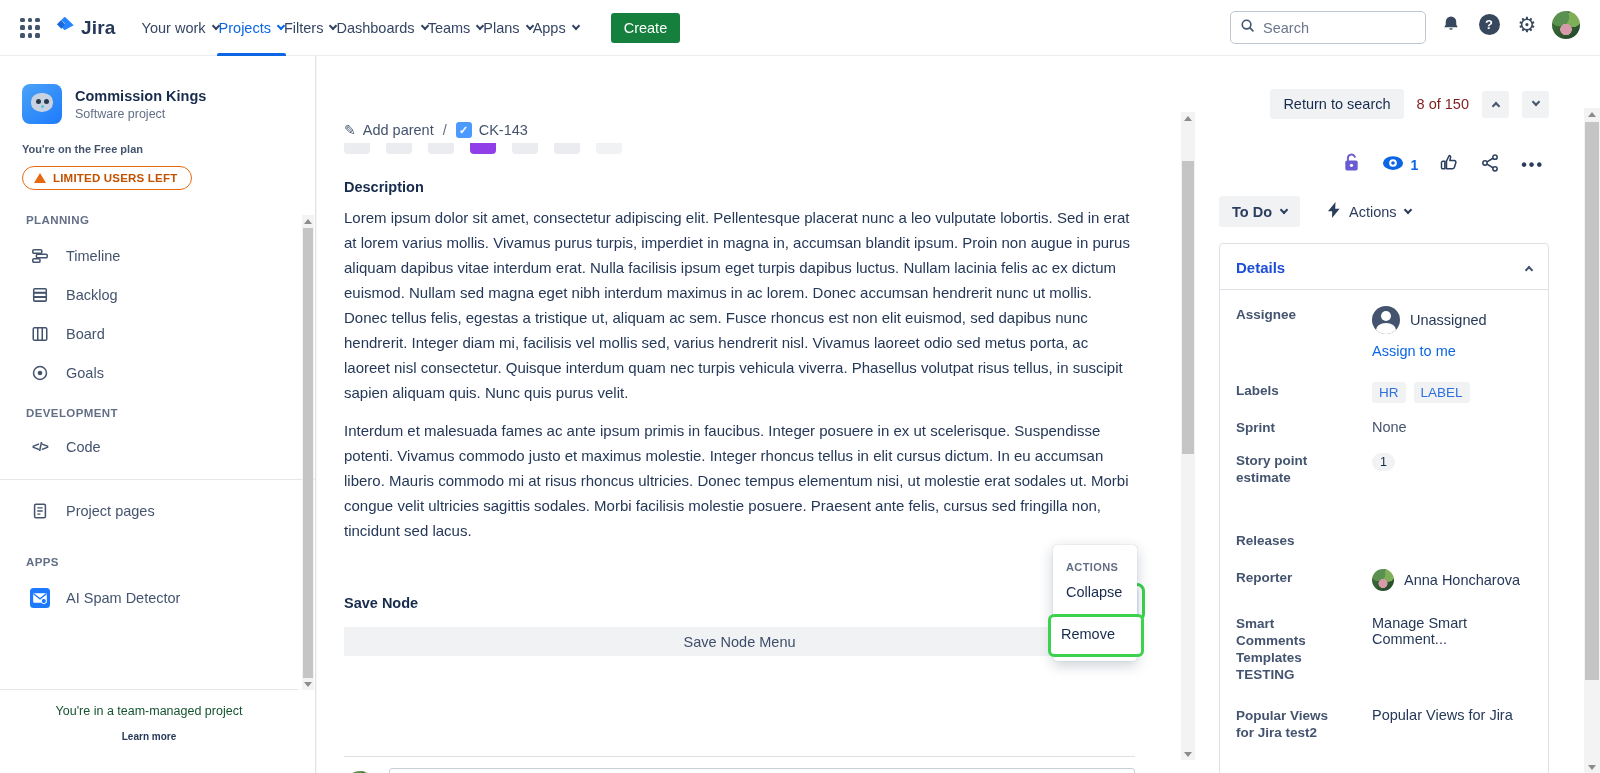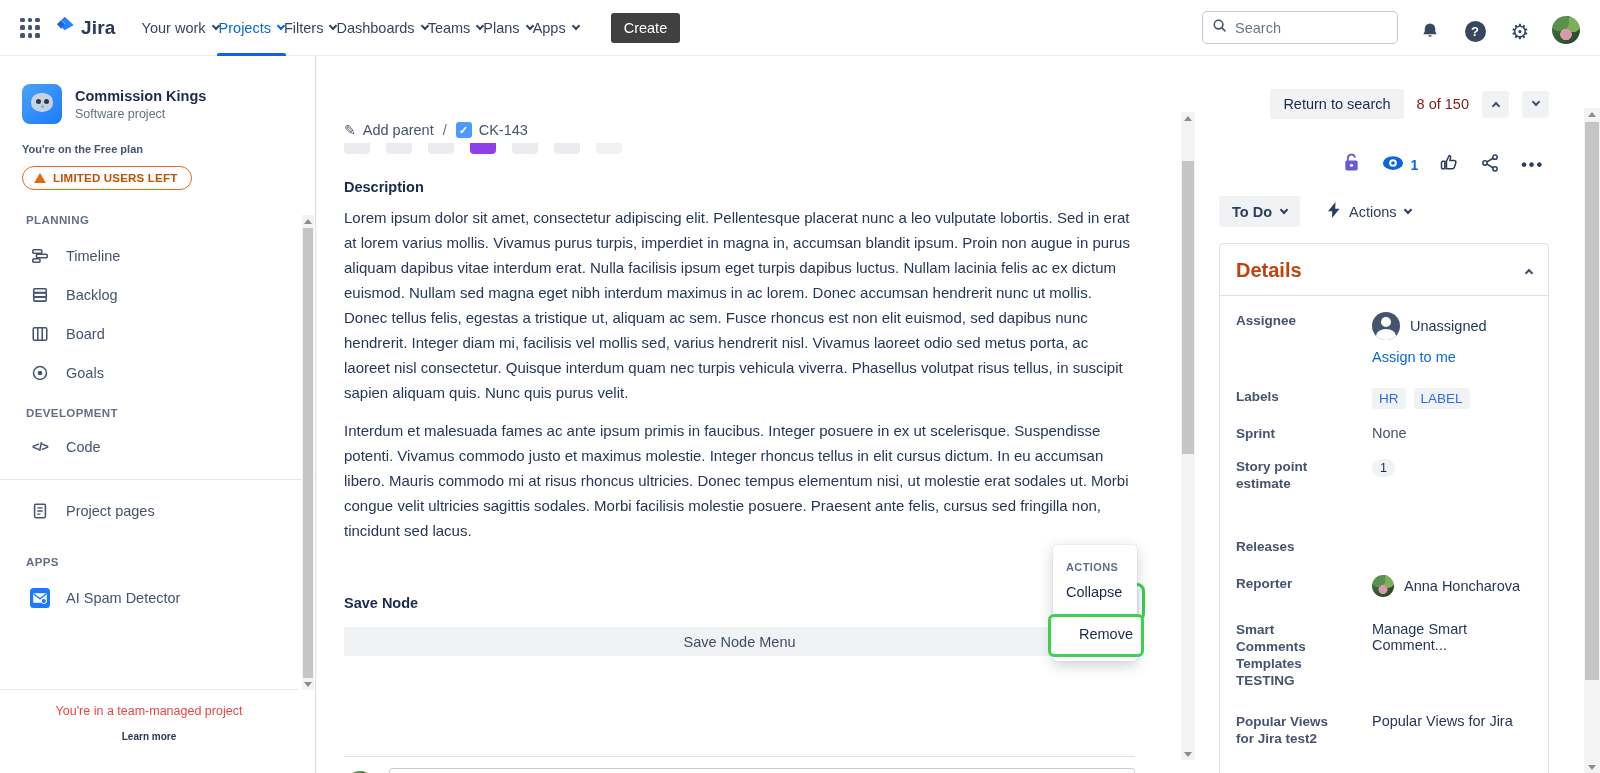--- a/index.html
+++ b/index.html
@@ -16,24 +16,24 @@
   .logo-text { font-size:19px; font-weight:600; color:#253858; letter-spacing:.2px; }
   .nav { display:flex; align-items:center; height:56px; }
   .nav-item { font-size:14.5px; color:#344563; display:flex; align-items:center; gap:7px;
     cursor:pointer; height:56px; position:relative; }
   .nav-item.active { color:#0C66E4; }
   .nav-item.active::after { content:""; position:absolute; left:-2px; right:-2px; bottom:0;
     height:3px; background:#0C66E4; border-radius:2px 2px 0 0; }
   .chev { display:inline-block; width:6px; height:6px; border-right:2px solid currentColor;
     border-bottom:2px solid currentColor; transform:rotate(45deg); margin-top:-3px; }
   .chev-up { transform:rotate(-135deg); margin-top:4px; }
-  .create-btn { background:#404040; color:#fff; border:none; font-size:14.5px; font-weight:500;
+  .create-btn { background:#15803d; color:#fff; border:none; font-size:14.5px; font-weight:500;
     padding:7px 13px; border-radius:3px; margin-left:32px; cursor:pointer;
     font-family:inherit; }
-  .topbar-right { margin-left:auto; display:flex; align-items:flex-end; gap:19px; }
+  .topbar-right { margin-left:auto; display:flex; align-items:flex-start; gap:12px; }
   .search-box { width:196px; height:33px; border:1.5px solid #C1C7D0; border-radius:5px;
     display:flex; align-items:center; padding:0 9px; gap:8px; background:#fff; }
   .search-box input { border:none; outline:none; font-size:14.5px; width:140px;
     font-family:inherit; color:#172B4D; }
   .search-box input::placeholder { color:#6B778C; }
   .tb-icon { width:26px; height:26px; display:flex; align-items:center; justify-content:center;
     cursor:pointer; color:#37475E; }
   .help-circle { width:21px; height:21px; border-radius:50%; background:#37475E; color:#fff;
     font-size:13px; font-weight:700; display:flex; align-items:center; justify-content:center; }
   .gear-glyph { font-size:21px; line-height:1; color:#37475E; }
@@ -76,21 +76,21 @@
   .side-item.active { background:#E9F2FF; color:#0C66E4; }
   .side-item.active .s-icon { color:#0C66E4; }
   .side-item.active::before { content:""; position:absolute; left:-12px; width:4px; height:18px;
     border-radius:0 3px 3px 0; background:#0C66E4; }
   .side-divider { height:1px; background:#E4E6EA; margin:13px 0 11px; }
   .code-glyph { font-size:13px; font-weight:700; letter-spacing:-1px; }
   .clipped-item { height:7px; overflow:hidden; margin-top:12px; }
   .clipped-item .side-item { height:39px; }
   .sidebar-footer { position:absolute; left:0; right:17px; bottom:0; height:84px;
     border-top:1px solid #E4E6EA; text-align:center; padding-top:14px; background:#fff; }
-  .footer-note { font-size:12.5px; color:#ef4444; }
+  .footer-note { font-size:12.5px; color:#14532d; }
   .footer-link { font-size:10px; font-weight:700; color:#253858; margin-top:13px; cursor:pointer; }
 
   
   .sb { position:absolute; background:#F3F3F3; }
   .sb-thumb { position:absolute; left:1px; right:1px; background:#C5C5C5; cursor:pointer; }
   .sb-arrow { position:absolute; left:0; right:0; height:12px; display:flex;
     align-items:center; justify-content:center; cursor:pointer; }
   .sb-arrow i { width:0; height:0; border-left:4px solid transparent; border-right:4px solid transparent; }
   .sb-arrow.up { top:0; } .sb-arrow.up i { border-bottom:5px solid #8C8C8C; }
   .sb-arrow.down { bottom:0; } .sb-arrow.down i { border-top:5px solid #8C8C8C; }
@@ -154,21 +154,21 @@
   .rp-status { margin-top:19px; display:flex; align-items:center; gap:27px; padding-left:39px; }
   .status-btn { height:31px; background:#F1F2F4; border:none; border-radius:3px; padding:0 13px;
     font-size:14.5px; font-weight:600; color:#2C3E5D; font-family:inherit; display:flex;
     align-items:center; gap:9px; cursor:pointer; }
   .actions-btn { display:flex; align-items:center; gap:8px; font-size:14.5px; color:#2C3E5D;
     cursor:pointer; background:none; border:none; font-family:inherit; }
   .details-card { margin:16px 21px 0 39px; border:1px solid #DFE1E6; border-radius:4px;
     height:536px; overflow:hidden; background:#fff; }
   .dc-header { display:flex; align-items:center; justify-content:space-between;
     padding:15px 16px 13px; border-bottom:1px solid #DFE1E6; cursor:pointer; }
-  .dc-title { font-size:20px; font-weight:700; color:#c2410c; }
+  .dc-title { font-size:15px; font-weight:700; color:#1d4ed8; }
   .dc-body { padding:2px 16px 16px; }
   .field-row { display:grid; grid-template-columns:110px 1fr; column-gap:26px; align-items:start; }
   .field-label { font-size:13.5px; color:#44546F; font-weight:600; line-height:17px; }
   .field-value { font-size:14.5px; color:#253858; }
   .assignee-line { display:flex; align-items:center; gap:10px; }
   .person-avatar { width:28px; height:28px; border-radius:50%; background:#44546F;
     position:relative; overflow:hidden; flex:none; }
   .person-avatar::before { content:""; position:absolute; left:9px; top:5px; width:10px; height:10px;
     border-radius:50%; background:#fff; }
   .person-avatar::after { content:""; position:absolute; left:4px; top:17px; width:20px; height:14px;
@@ -415,21 +415,21 @@
             <i></i>
           </button>
       </span>
     </div>
     <div class="menu-bar">Save Node Menu</div>
 
     <div class="dropdown">
       <div class="menu-header">ACTIONS</div>
       <div class="menu-item">Collapse</div>
       <div class="hl-remove">
-        <div class="menu-item" style="padding:4px 28px;">Remove</div>
+        <div class="menu-item" style="padding:4px 10px;">Remove</div>
       </div>
     </div>
 
     <div class="main-divider"></div>
     <div class="comment-row">
       <span class="photo-avatar avatar-32"></span>
       <input class="comment-input" placeholder="Add a comment..." style="">
     </div>
 
   </main>

